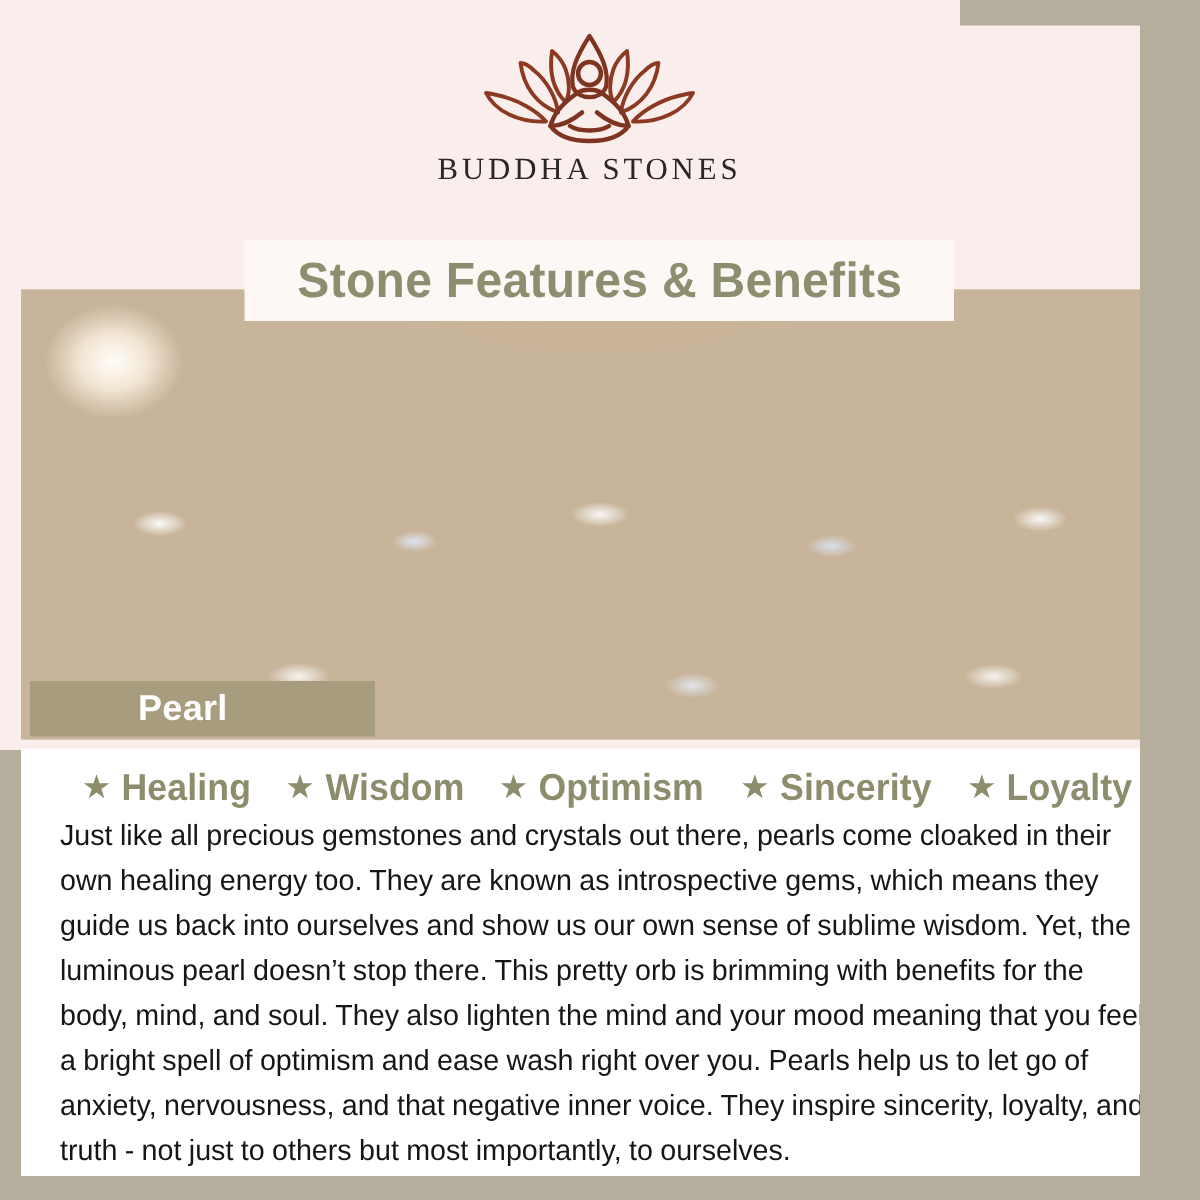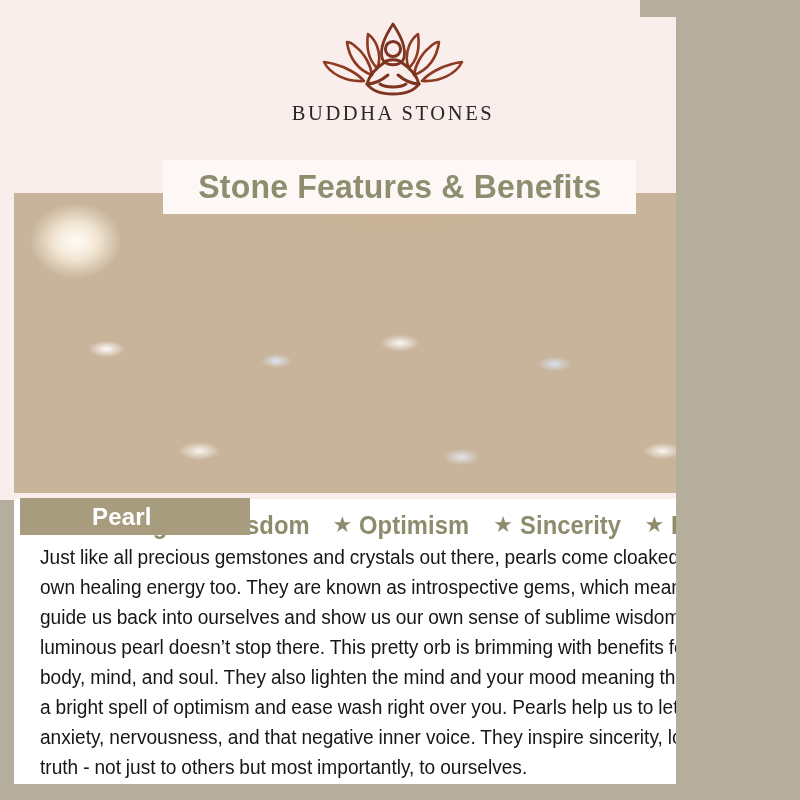--- a/index.html
+++ b/index.html
@@ -11,21 +11,21 @@
     width: 800px;
     height: 800px;
     overflow: hidden;
     font-family: "Liberation Sans", sans-serif;
     background: #b5ae9c;
   }
 
   
   .poster {
     position: relative;
-    width: 676px;
+    width: 760px;
     height: 800px;
     background: #b5ae9c;   
     overflow: hidden;
   }
 
   
   .page-pink {
     position: absolute;
     left: 0;
     top: 0;
@@ -181,21 +181,20 @@
   .name-banner {
     position: absolute;
     left: 20px;
     top: 454px;
     width: 230px;
     height: 37px;
     background: #a79d7e;
     display: flex;
     align-items: center;
     z-index: 5;
-    margin-top: 44px;
   }
   .name-banner-text {
     font-family: "Liberation Sans", sans-serif;
     font-weight: 700;
     font-size: 24px;
     color: #ffffff;
     padding-left: 72px;
     letter-spacing: 0.2px;
     white-space: nowrap;
   }

